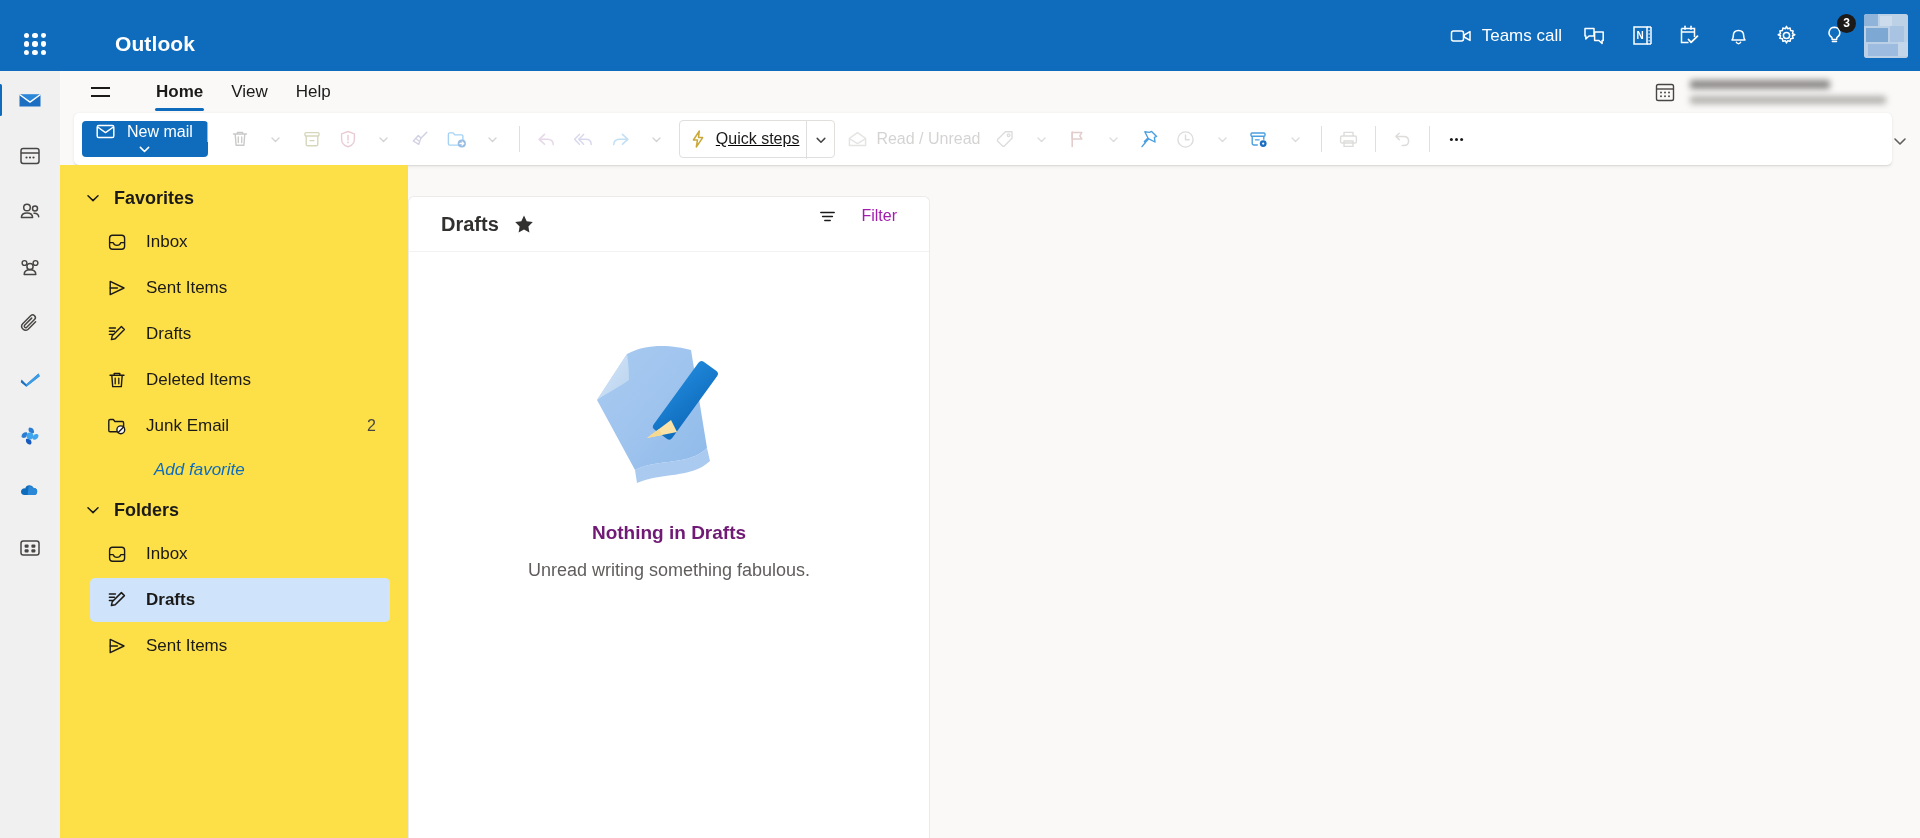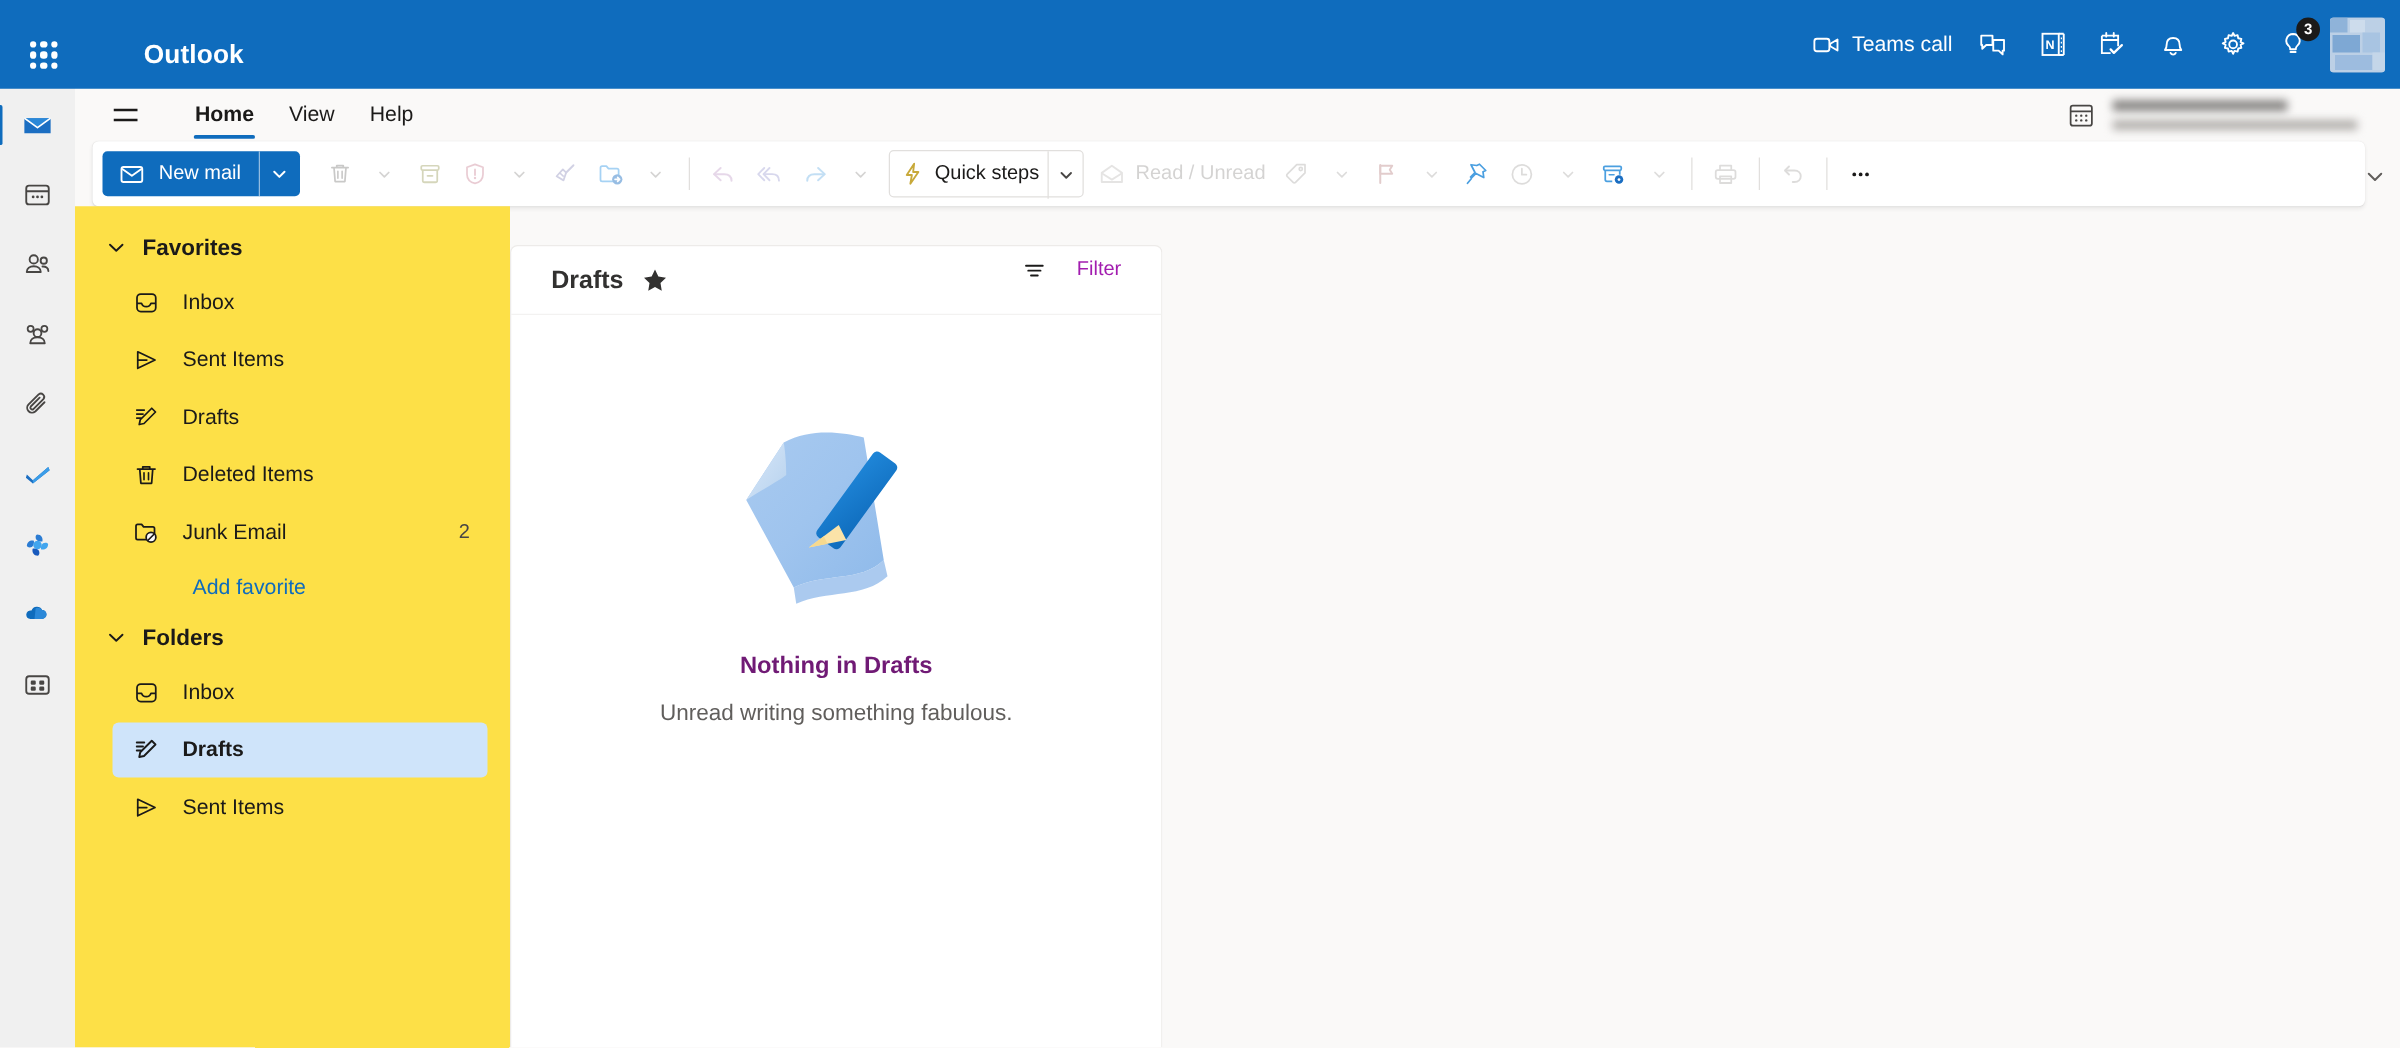--- a/index.html
+++ b/index.html
@@ -128,21 +128,21 @@
     position: absolute; left: 14px; top: 42px;
     width: 1818px; height: 52px;
     background: #fff; border-radius: 5px;
     display: flex; align-items: center;
     padding: 0 8px;
     box-shadow: 0 0.3px 0.9px rgba(0,0,0,.07), 0 1.6px 3.6px rgba(0,0,0,.07);
   }
   .newmail {
     height: 36px; background: #0f6cbd; color: #fff;
     border-radius: 4px; display: flex; align-items: center;
-    cursor: pointer; overflow: hidden; margin-right: 14px;
+    cursor: pointer; overflow: hidden; margin-right: 14px; flex-direction: column;
   }
   .newmail-main {
     display: flex; align-items: center; gap: 11px;
     padding: 0 14px 0 13px; height: 36px;
     border-right: 1px solid rgba(255,255,255,.55);
     font-size: 16px;
   }
   .newmail-caret {
     width: 32px; height: 36px;
     display: flex; align-items: center; justify-content: center;
@@ -154,20 +154,21 @@
   }
   .cmd.disabled { opacity: .45; cursor: default; }
   .cmd-label { font-size: 16px; color: #1b1a19; white-space: nowrap; }
   .cmd.disabled .cmd-label { color: #a19f9d; }
   .caret { width: 20px; display: flex; align-items: center; justify-content: center; cursor: pointer; }
   .sep { width: 1px; height: 26px; background: #e1dfdd; margin: 0 8px; flex: 0 0 auto; }
   .qsteps {
     height: 38px; display: flex; align-items: flex-start;
     border: 1px solid #e1dfdd; border-radius: 4px;
     margin: 0 4px;
+    text-decoration: underline;
   }
   .qsteps .cmd { border-radius: 4px 0 0 4px; }
   .qsteps .caret { border-left: 1px solid #e1dfdd; height: 38px; width: 28px; }
   .collapse-ribbon {
     position: absolute; right: 6px; top: 56px;
     width: 28px; height: 28px;
     display: flex; align-items: center; justify-content: center;
     cursor: pointer; border-radius: 4px;
   }
 
@@ -228,20 +229,21 @@
     margin: 2px 18px 2px 30px; padding: 0 14px 0 16px;
     border-radius: 5px; cursor: pointer; gap: 18px;
   }
   .folder.selected { background: #cfe4fa; }
   .folder-name { font-size: 17px; color: #1b1a19; flex: 1; }
   .folder.selected .folder-name { font-weight: 700; }
   .folder-count { font-size: 16px; color: #484644; }
   .addfav {
     font-size: 17px; color: #0f6cbd; cursor: pointer;
     padding: 10px 0 10px 94px;
+    font-style: italic;
   }
   svg { display: block; }
 </style>
 </head>
 <body>
 
 <div class="topbar">
   <div class="waffle">
     <div class="waffle-grid">
       <i></i>

